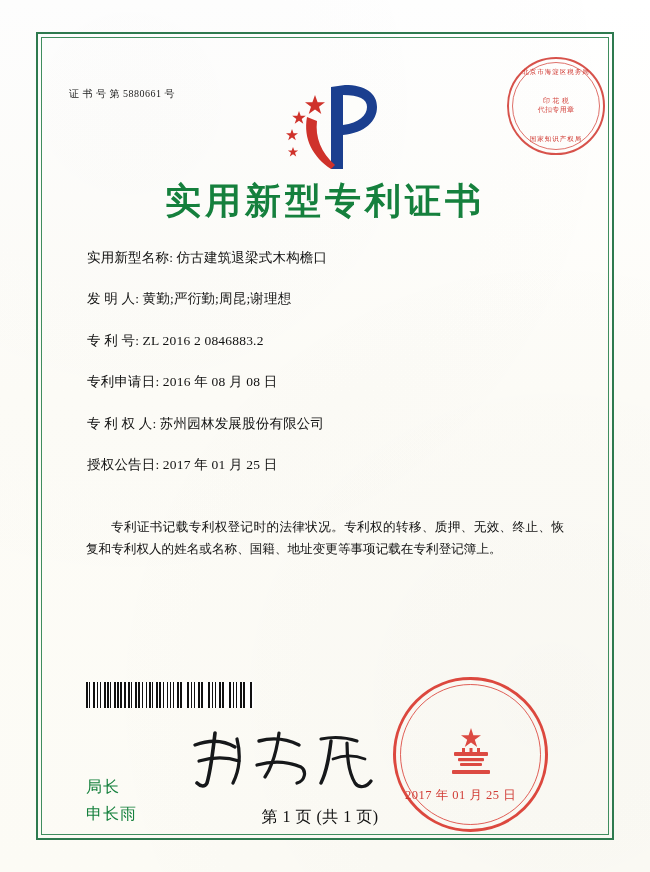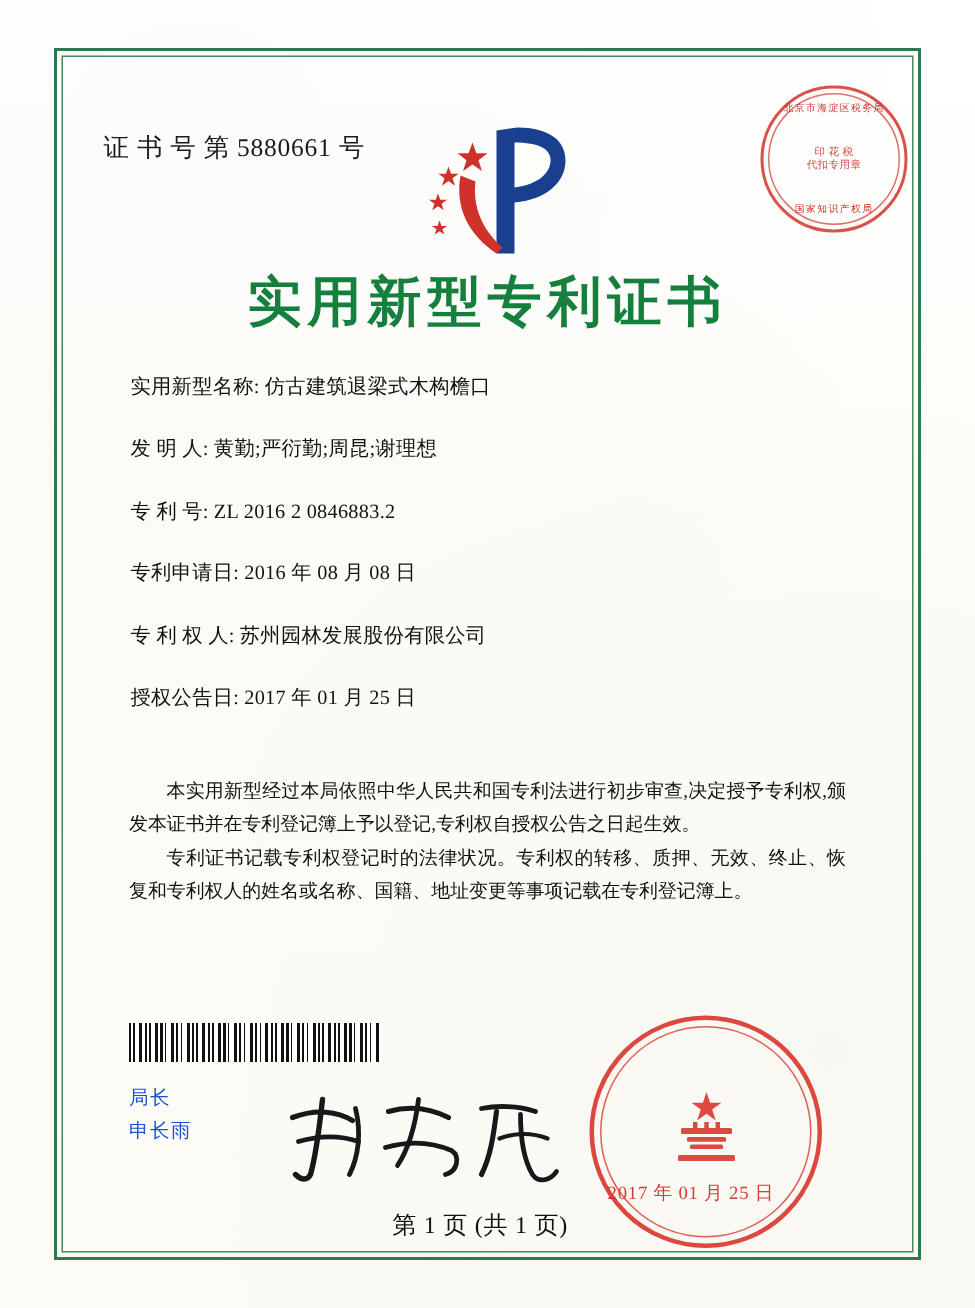--- a/index.html
+++ b/index.html
@@ -50,21 +50,21 @@
     top: 37px;
     width: 568px;
     height: 798px;
   }
 
   
   .cert-no {
     position: absolute;
     left: 28px;
     top: 50px;
-    font-size: 17px;
+    font-size: 10px;
     letter-spacing: 0.5px;
     color: #1a1a1a;
   }
 
   
   .logo {
     position: absolute;
     left: 232px;
     top: 40px;
     width: 120px;
@@ -194,24 +194,24 @@
       #fff 4px, #fff 7px,
       #111 7px, #111 9px,
       #fff 9px, #fff 10.5px
     );
   }
 
   
   .director {
     position: absolute;
     left: 45px;
-    top: 684px;
-    font-size: 13px;
+    top: 736px;
+    font-size: 16px;
     line-height: 1.7;
-    color: #1d4ed8;
+    color: #15803d;
     letter-spacing: 1px;
   }
   .signature {
     position: absolute;
     left: 140px;
     top: 688px;
     width: 205px;
     height: 70px;
     color: #111;
   }
@@ -343,21 +343,20 @@
         <span class="label">专 利 权 人:</span>
         <span class="value">苏州园林发展股份有限公司</span>
       </div>
       <div class="field">
         <span class="label">授权公告日:</span>
         <span class="value">2017 年 01 月 25 日</span>
       </div>
     </div>
 
     <div class="body-text">
-      <p>本实用新型经过本局依照中华人民共和国专利法进行初步审查,决定授予专利权,颁发本证书并在专利登记簿上予以登记,专利权自授权公告之日起生效。</p>
       <p>专利证书记载专利权登记时的法律状况。专利权的转移、质押、无效、终止、恢复和专利权人的姓名或名称、国籍、地址变更等事项记载在专利登记簿上。</p>
     </div>
 
     <div class="barcode"></div>
 
     <div class="director">
       <div>局长</div>
       <div>申长雨</div>
     </div>
 

